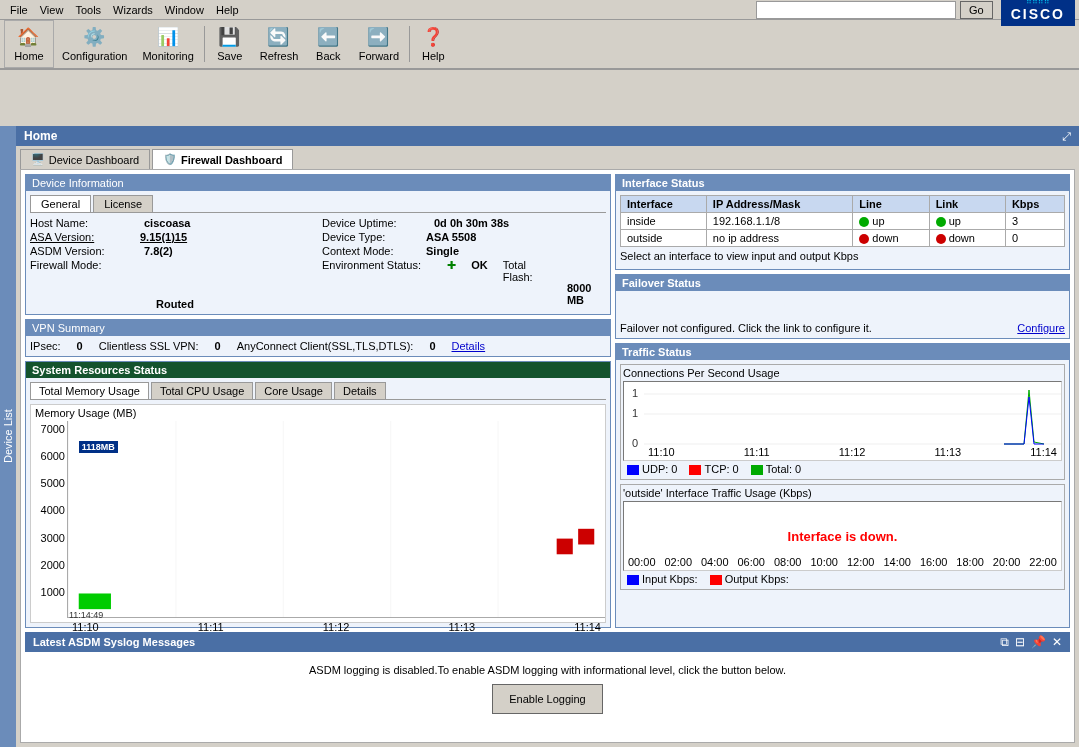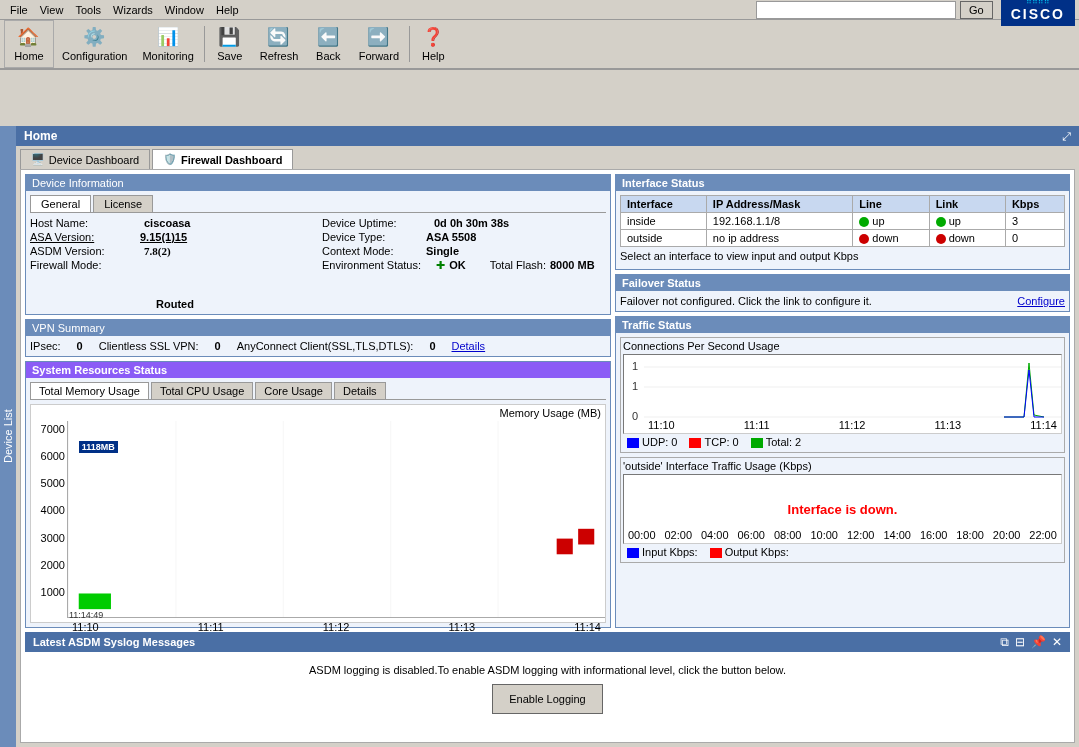--- a/index.html
+++ b/index.html
@@ -125,57 +125,57 @@
                 <div style="display:flex; text-decoration:underline;">
                   <span style="min-width:110px;">ASA Version:</span>
                   <span style="font-weight:bold;">9.15(1)15</span>
                 </div>
                 <div style="display:flex; gap:4px;">
                   <span style="min-width:100px;">Device Type:</span>
                   <span style="font-weight:bold;">ASA 5508</span>
                 </div>
                 <div style="display:flex; gap:4px;">
                   <span style="min-width:110px;">ASDM Version:</span>
-                  <span style="font-weight:bold;font-family:Liberation Serif, serif;">7.8(2)</span>
+                  <span style="font-weight:bold;">7.8(2)</span>
                 </div>
                 <div style="display:flex; gap:4px;">
                   <span style="min-width:100px;">Context Mode:</span>
                   <span style="font-weight:bold;">Single</span>
                 </div>
                 <div style="display:flex; gap:16px;">
                   <span style="min-width:110px;">Firewall Mode:</span>
                   <span style="font-weight:bold;margin-top:39px;">Routed</span>
                 </div>
-                <div style="display:flex; gap:4px;">
+                <div style="display:flex; gap:15px;">
                   <span style="min-width:110px;">Environment Status:</span>
                   <span style="color:green;">✚</span>
                   <span style="font-weight:bold;">OK</span>
-                  <span style="margin-left:20px;">Total Flash:</span>
-                  <span style="font-weight:bold;">8000 MB</span>
+                  <span style="">Total Flash:</span>
+                  <span style="font-weight:bold;margin-top:23px;">8000 MB</span>
                 </div>
               </div>
             </div>
           </div>
 
           <div style="border:1px solid #6b8cba; background:#eef3fb;">
             <div style="background:#6b8cba; color:white; padding:2px 6px; font-weight:normal; font-size:11px;">VPN Summary</div>
             <div style="padding:4px; display:flex; gap:16px; align-items:center; font-size:11px;">
               <span>IPsec:</span>
               <span style="font-weight:bold;">0</span>
               <span>Clientless SSL VPN:</span>
               <span style="font-weight:bold;">0</span>
               <span>AnyConnect Client(SSL,TLS,DTLS):</span>
               <span style="font-weight:bold;">0</span>
               <a style="color:#0000cc; text-decoration:underline; cursor:pointer;">Details</a>
             </div>
           </div>
 
           <div style="border:1px solid #6b8cba; background:#eef3fb; flex:1; display:flex; flex-direction:column;">
-            <div style="background:#8b5cf6; color:white; padding:2px 6px; font-weight:bold; font-size:11px;">System Resources Status</div>
-            <div style="padding:4px; flex:1; display:flex; flex-direction:column;text-align:right;">
+            <div style="background:#14532d; color:white; padding:2px 6px; font-weight:bold; font-size:11px;">System Resources Status</div>
+            <div style="padding:4px; flex:1; display:flex; flex-direction:column;">
               <div style="display:flex; border-bottom:1px solid #999; margin-bottom:4px;">
                 <div style="padding:2px 8px; cursor:pointer; border:1px solid #999; border-bottom:none; margin-right:2px; background:white; font-size:11px;">Total Memory Usage</div>
                 <div style="padding:2px 8px; cursor:pointer; border:1px solid #999; border-bottom:none; margin-right:2px; background:#d4d0c8; font-size:11px;">Total CPU Usage</div>
                 <div style="padding:2px 8px; cursor:pointer; border:1px solid #999; border-bottom:none; margin-right:2px; background:#d4d0c8; font-size:11px;">Core Usage</div>
                 <div style="padding:2px 8px; cursor:pointer; border:1px solid #999; border-bottom:none; margin-right:2px; background:#d4d0c8; font-size:11px;">Details</div>
               </div>
 
               <div style="position:relative; flex:1; border:1px solid #ccc; background:white; min-height:150px;">
                 <div style="padding:2px 4px; font-size:11px;">Memory Usage (MB)</div>
                 <div style="display:flex; height:calc(100% - 20px);">
@@ -256,21 +256,21 @@
                     <td style="border:1px solid #aaa; padding:2px 6px; background:white;">0</td>
                   </tr>
                 </tbody>
               </table>
               <div style="padding:3px 0; font-size:11px;">Select an interface to view input and output Kbps</div>
             </div>
           </div>
 
           <div style="border:1px solid #6b8cba; background:#eef3fb;">
             <div style="background:#6b8cba; color:white; padding:2px 6px; font-weight:bold; font-size:11px;">Failover Status</div>
-            <div style="padding:4px; display:flex; align-items:center; justify-content:space-between; font-size:11px;">
+            <div style="padding:4px; display:flex; align-items:center; justify-content:space-between; font-size:11px;margin-top:27px;">
               <span>Failover not configured. Click the link to configure it.</span>
               <a style="color:#0000cc; text-decoration:underline; cursor:pointer;">Configure</a>
             </div>
           </div>
 
           <div style="border:1px solid #6b8cba; background:#eef3fb; flex:1;">
             <div style="background:#6b8cba; color:white; padding:2px 6px; font-weight:bold; font-size:11px;">Traffic Status</div>
             <div style="padding:4px;">
 
               <div style="border:1px solid #aaa; padding:2px; margin-bottom:4px;">
@@ -294,21 +294,21 @@
                     <span>11:10</span>
                       <span>11:11</span>
                       <span>11:12</span>
                       <span>11:13</span>
                       <span>11:14</span>
                   </div>
                 </div>
                 <div style="display:flex; gap:12px; padding:2px 4px; font-size:10px; align-items:center;">
                   <span><span style="display:inline-block; width:12px; height:10px; background:#0000ff; margin-right:3px; vertical-align:middle;"></span><span>UDP: 0</span></span>
                   <span><span style="display:inline-block; width:12px; height:10px; background:#ff0000; margin-right:3px; vertical-align:middle;"></span><span>TCP: 0</span></span>
-                  <span><span style="display:inline-block; width:12px; height:10px; background:#00aa00; margin-right:3px; vertical-align:middle;"></span><span>Total: 2</span></span>
+                  <span><span style="display:inline-block; width:12px; height:10px; background:#00aa00; margin-right:3px; vertical-align:middle;"></span><span>Total: 0</span></span>
                 </div>
               </div>
 
               <div style="border:1px solid #aaa; padding:2px;">
                 <div style="font-size:11px; margin-bottom:2px;">'outside' Interface Traffic Usage (Kbps)</div>
                 <div style="background:white; height:70px; position:relative; border:1px inset #ccc; display:flex; align-items:center; justify-content:center;">
                   <span style="color:red; font-weight:bold; font-size:13px;">Interface is down.</span>
 
                   <div style="position:absolute; bottom:2px; left:0; right:0; display:flex; justify-content:space-between; font-size:8px; padding:0 4px;">
                     <span>00:00</span>

